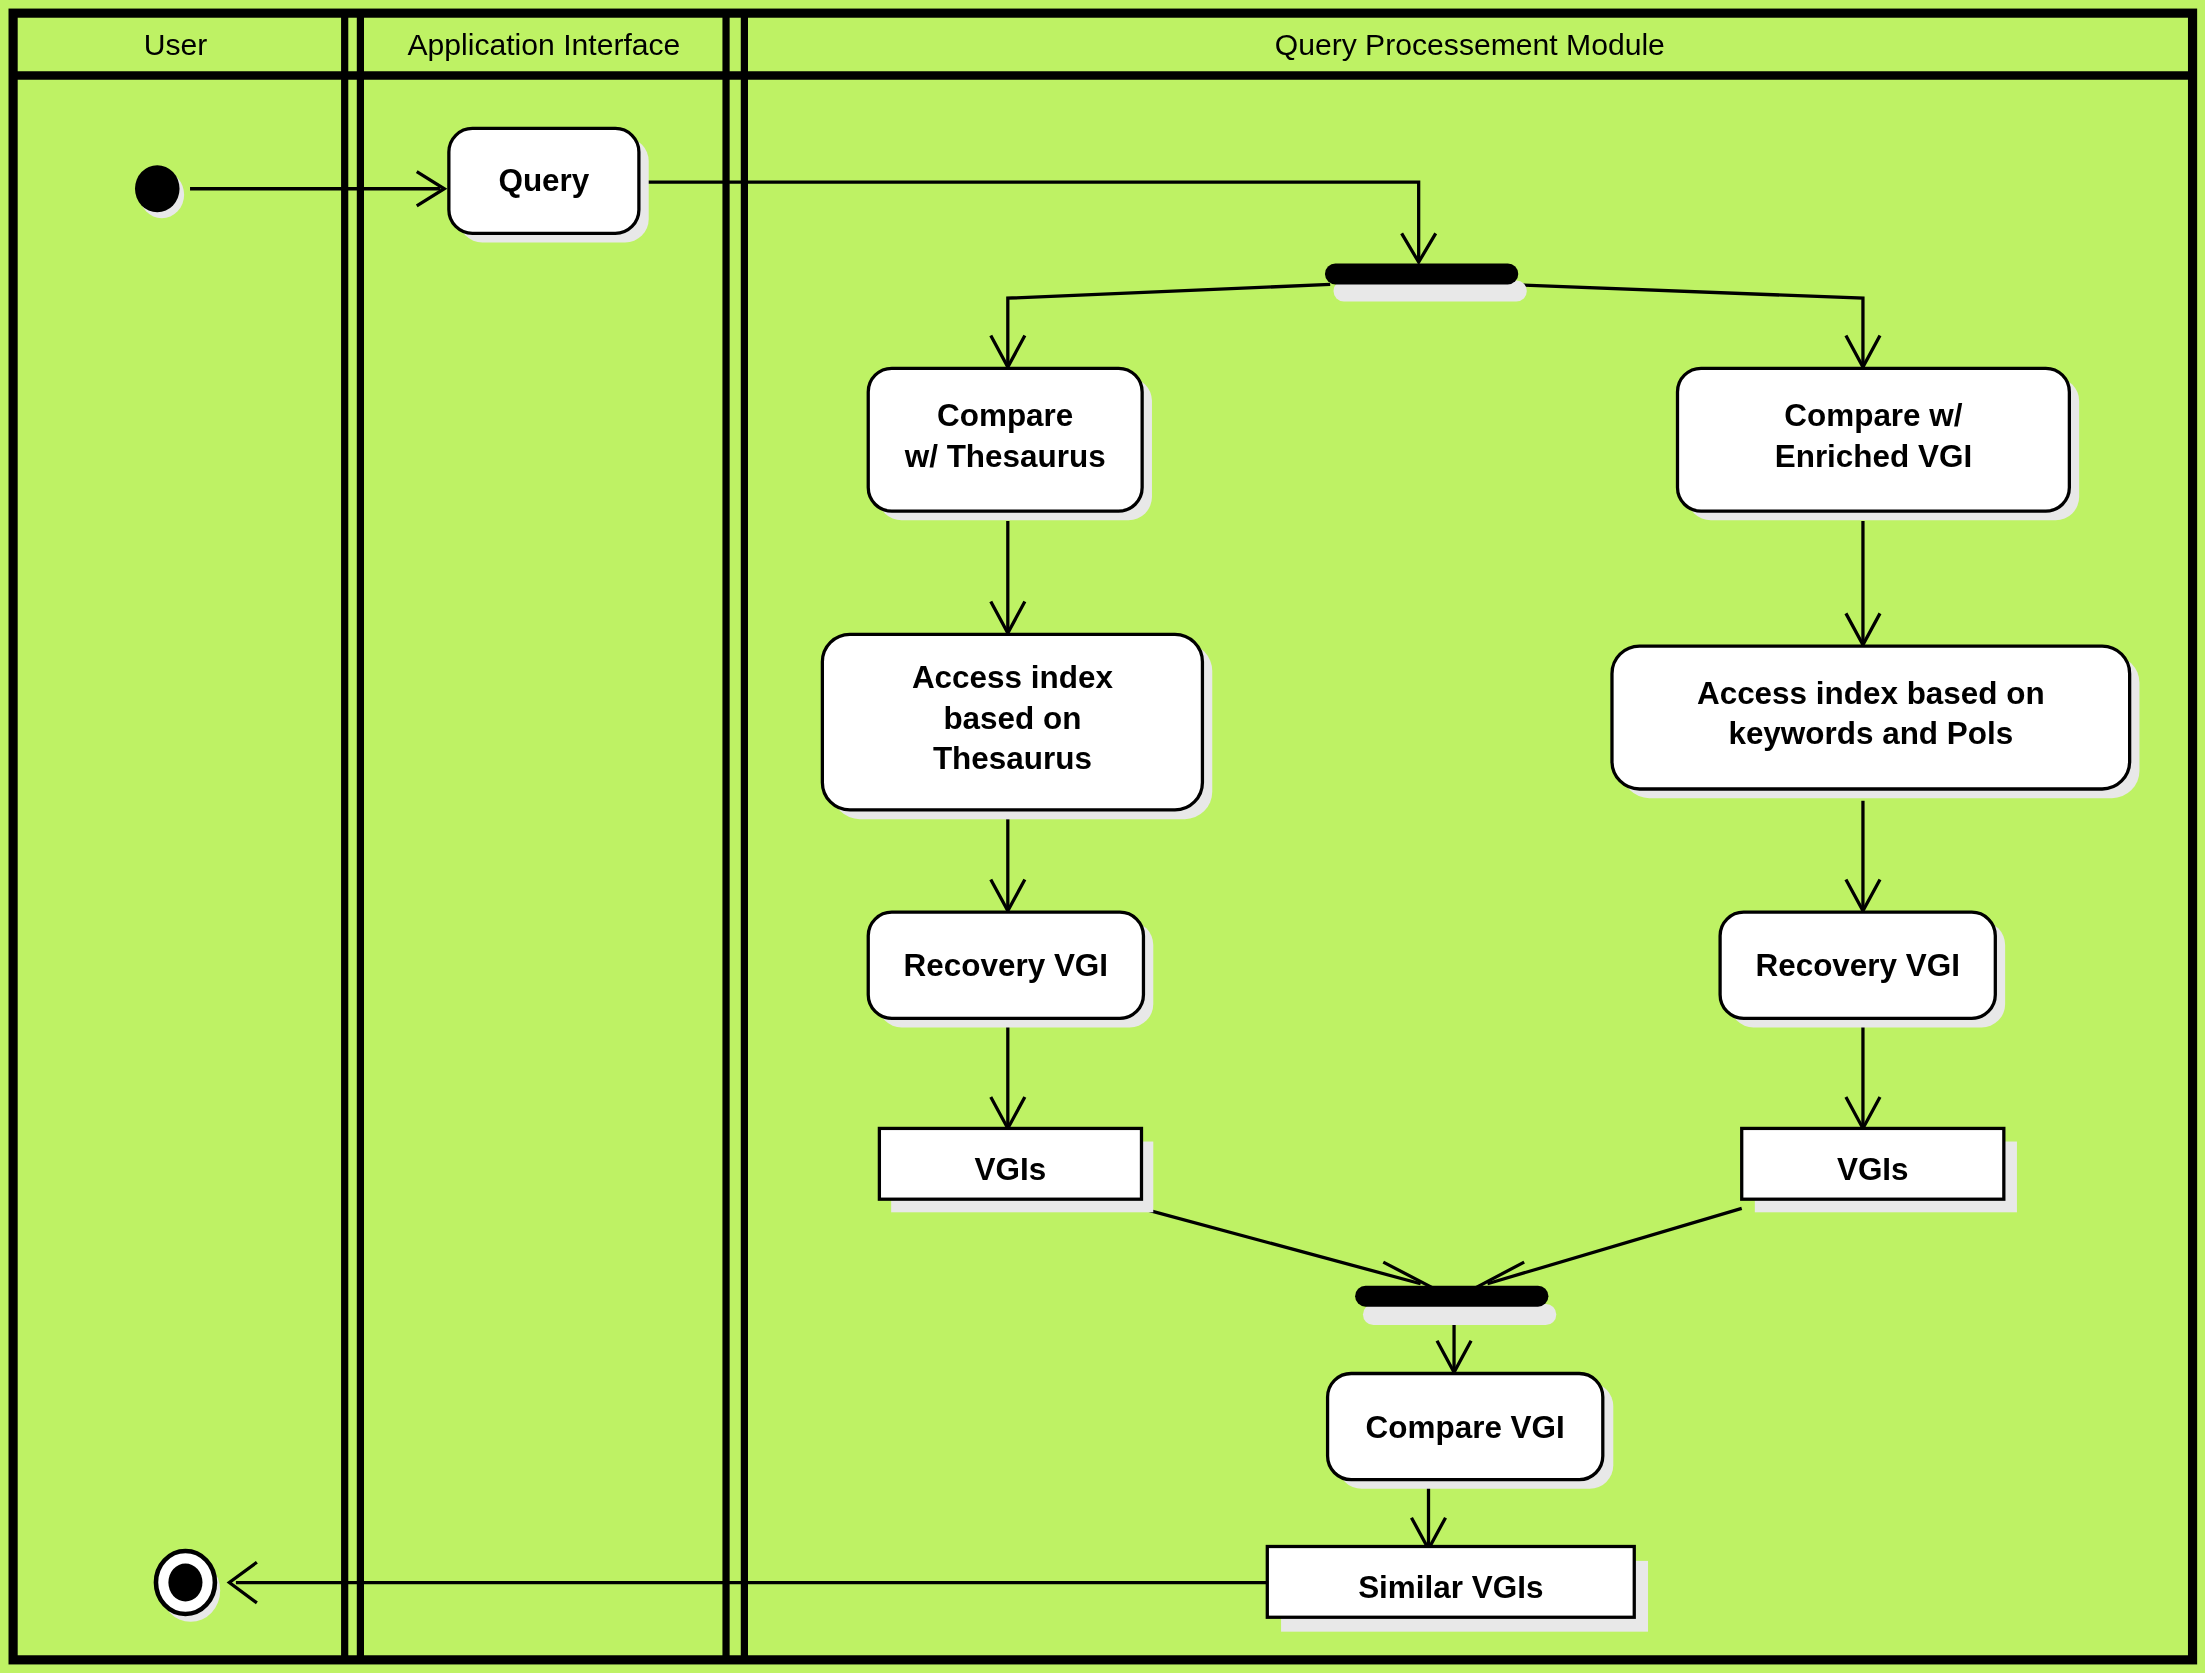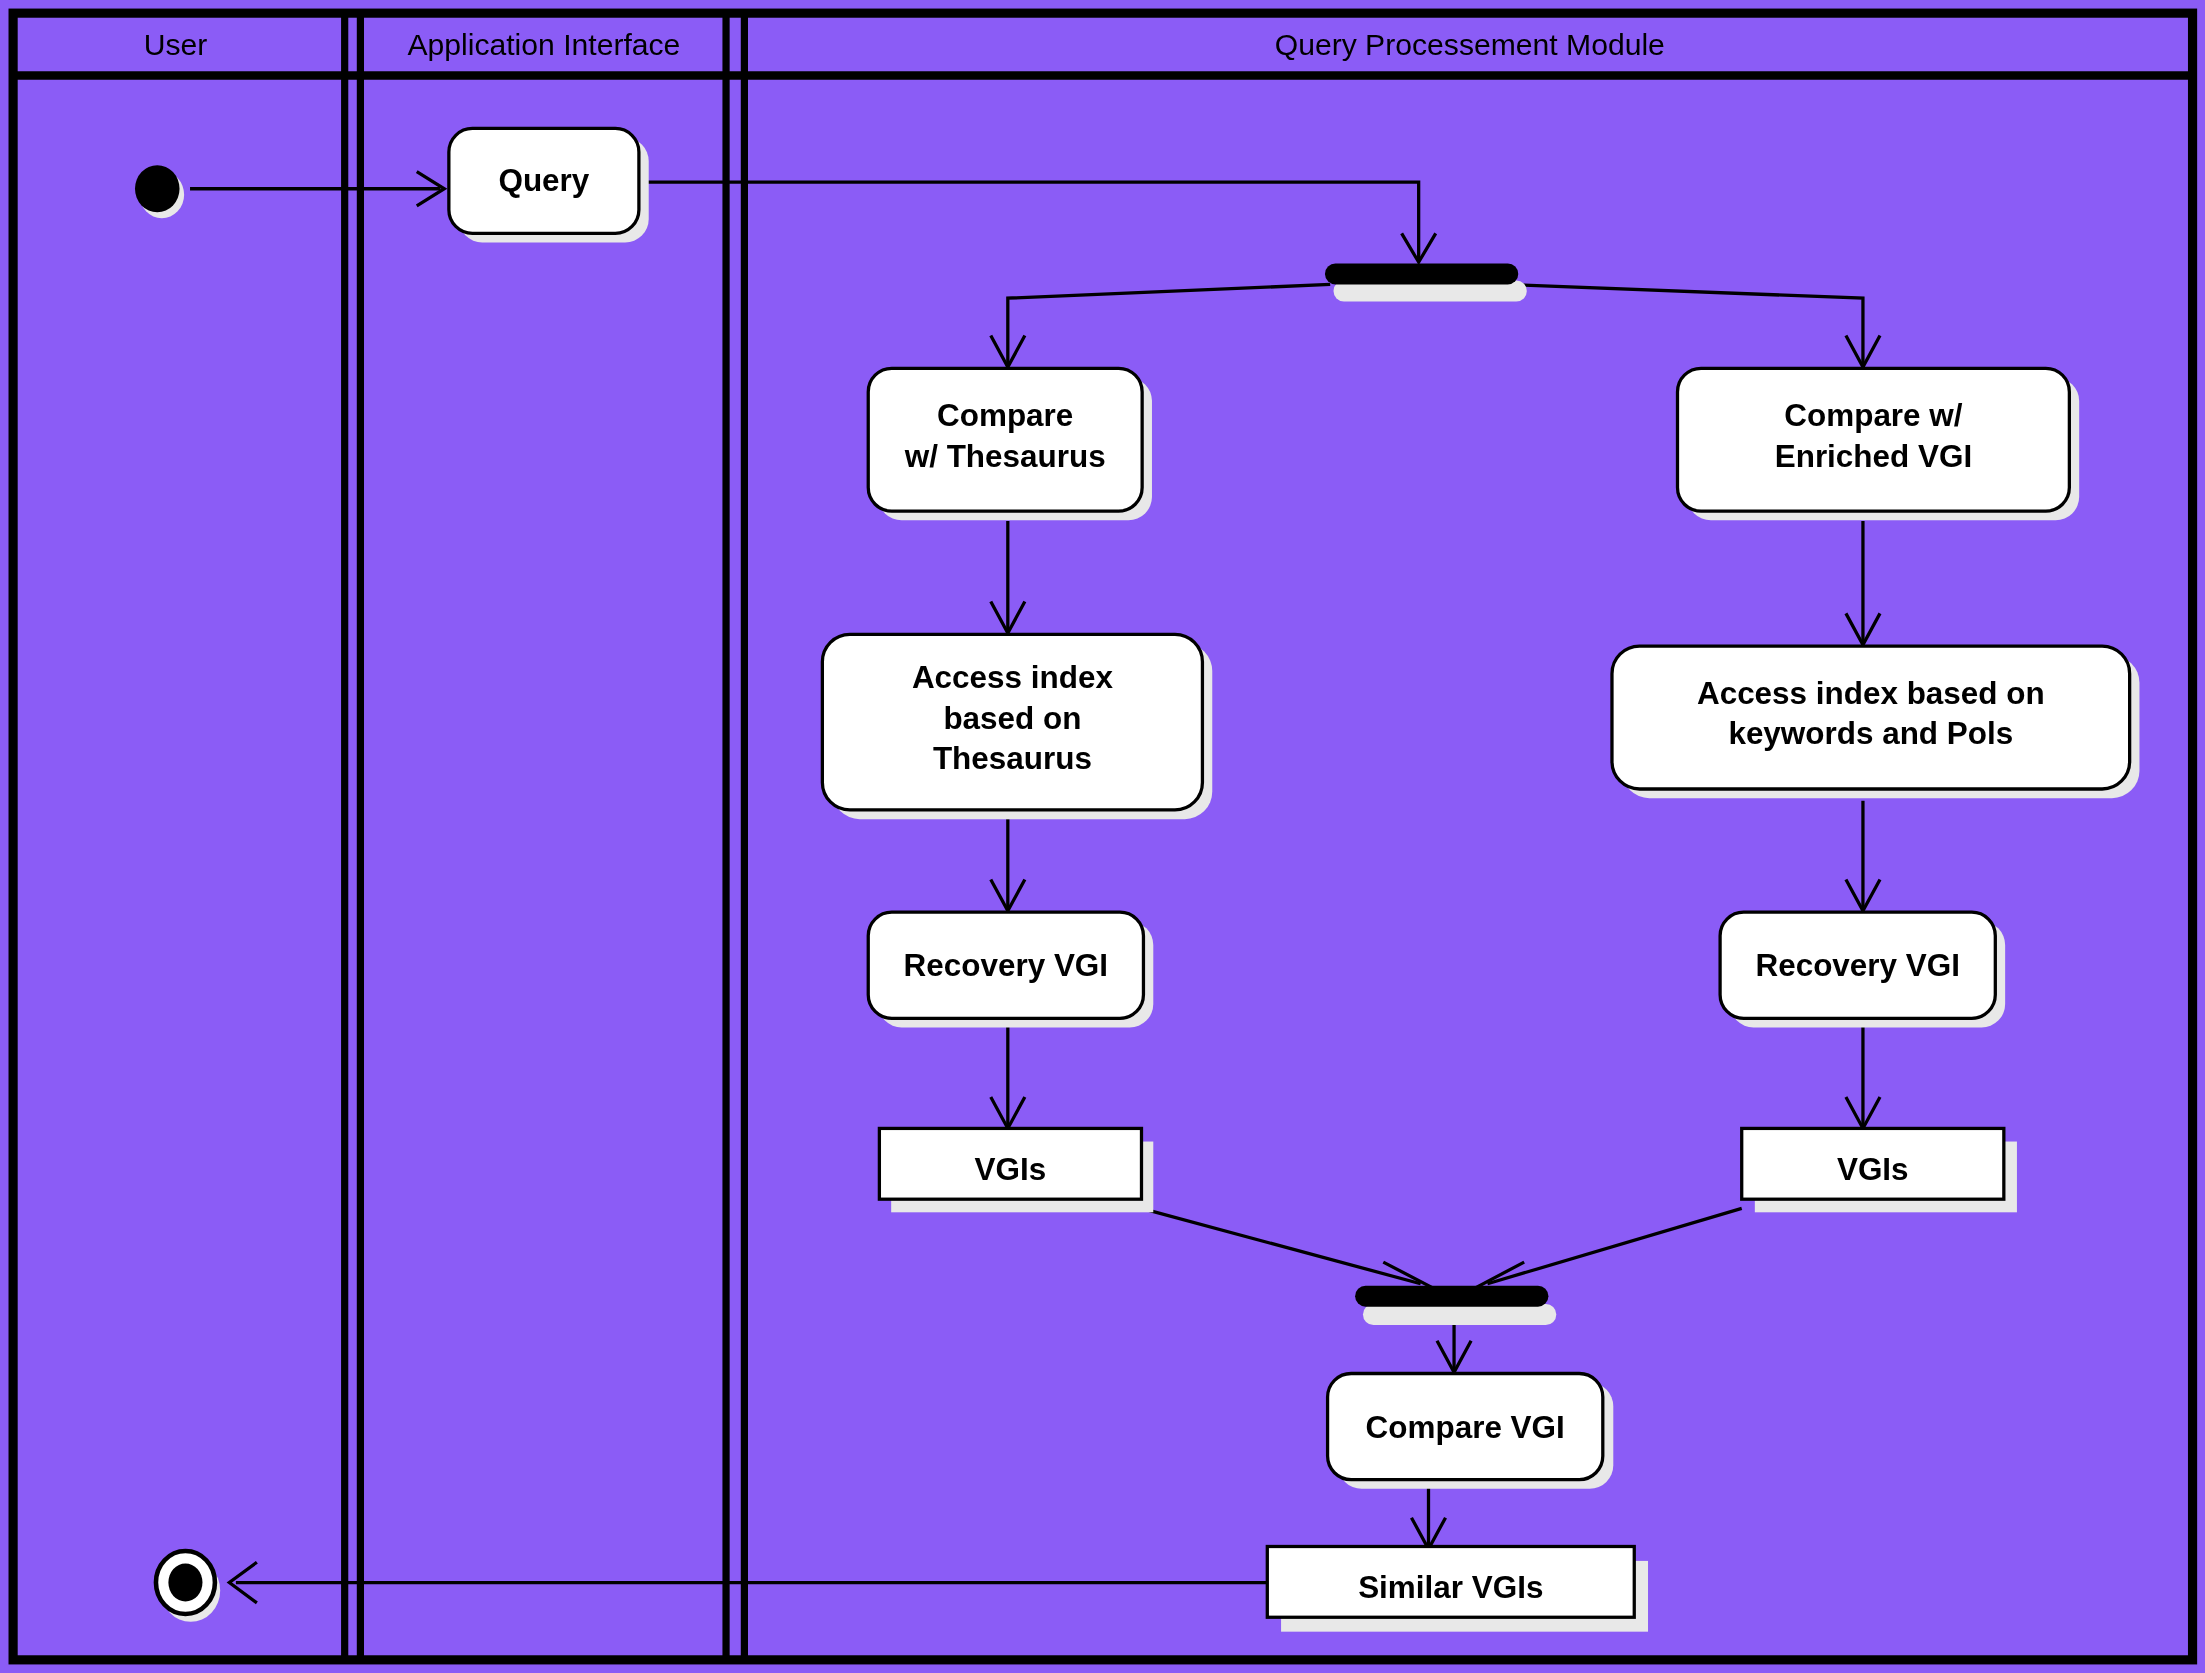--- a/index.html
+++ b/index.html
@@ -8,21 +8,21 @@
     padding: 0;
     background: #ffffff;
   }
   body {
     font-family: "Liberation Sans", sans-serif;
   }
   #canvas {
     position: relative;
     width: 2205px;
     height: 1673px;
-    background: #8b5cf6;
+    background: #bef264;
     overflow: hidden;
   }
   #diagram-svg {
     position: absolute;
     left: 0;
     top: 0;
     width: 2205px;
     height: 1673px;
   }
   .lane-title {

